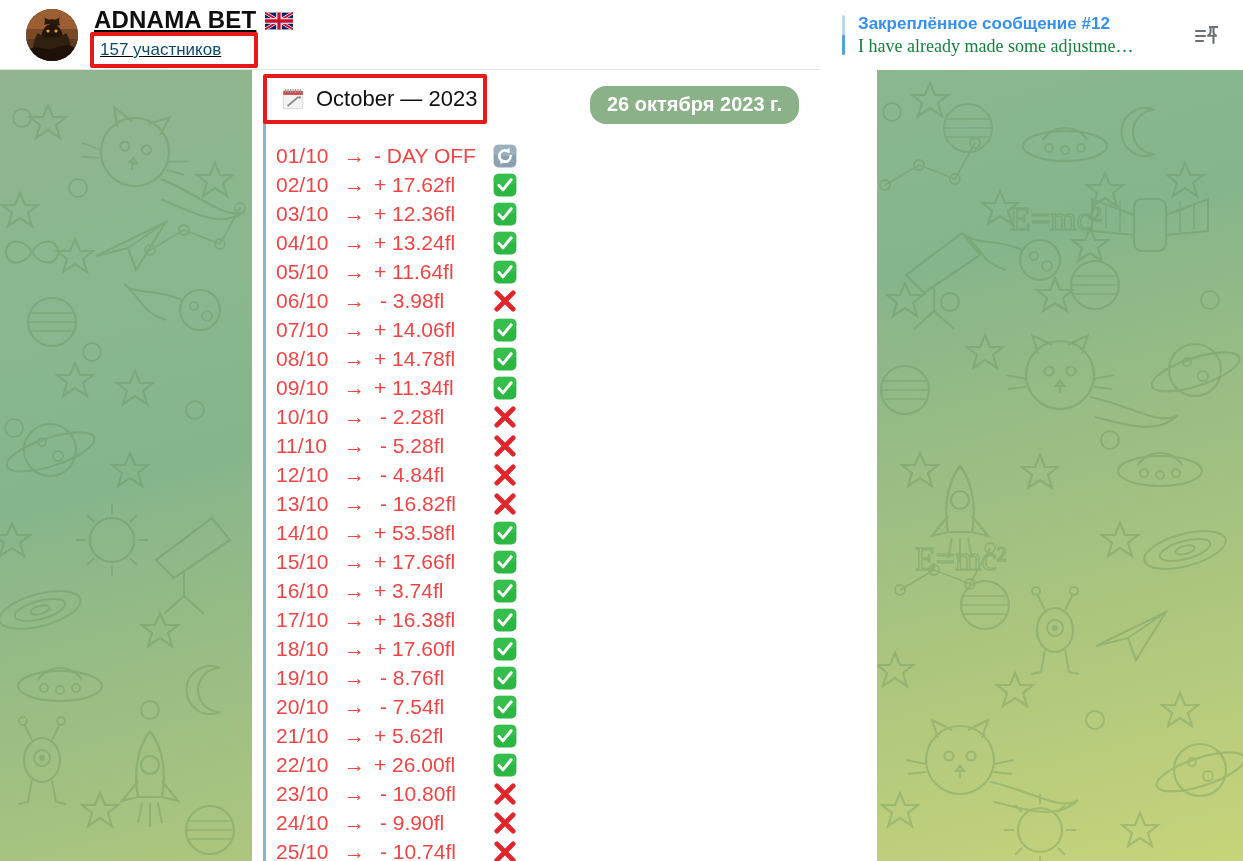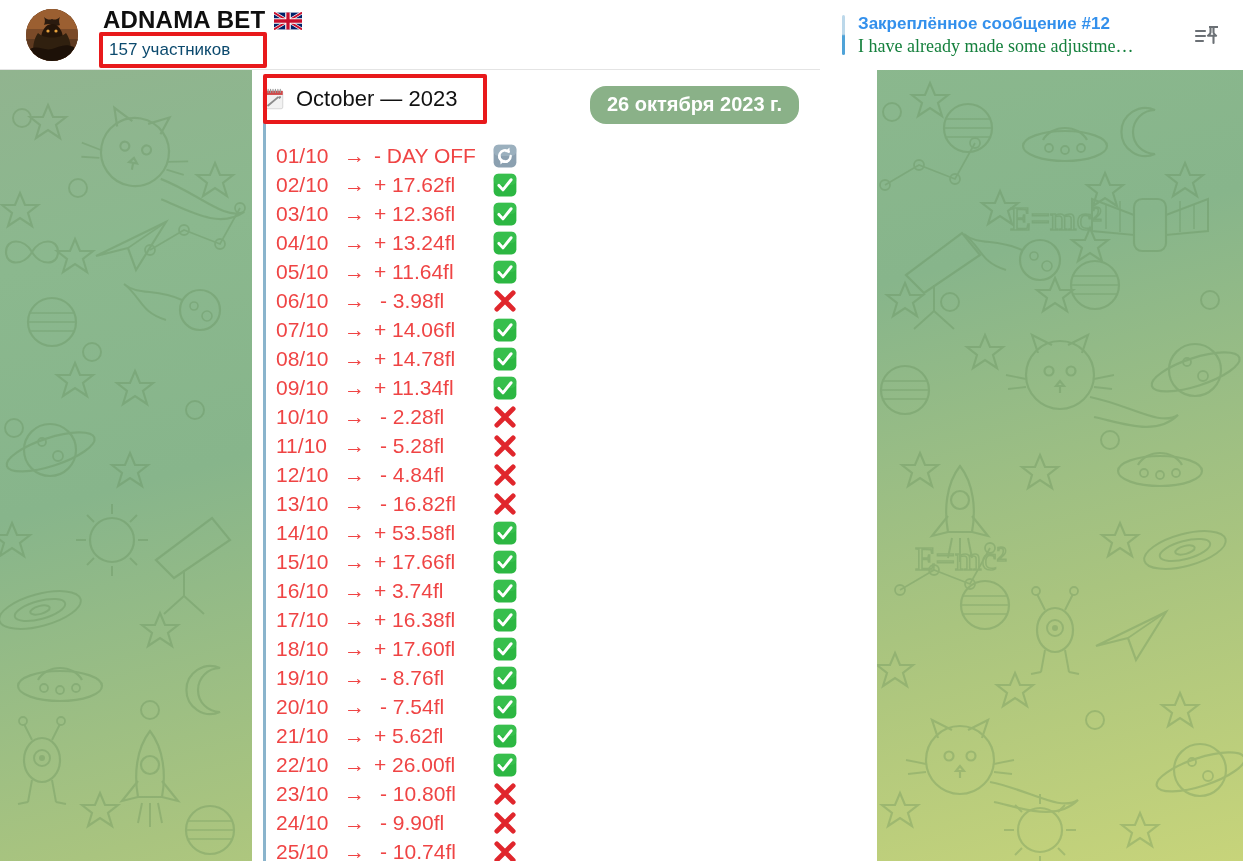--- a/index.html
+++ b/index.html
@@ -21,21 +21,21 @@
     display: flex; align-items: center;
   }
   .chat-id { display: flex; align-items: center; padding-left: 26px; }
   .avatar {
     width: 52px; height: 52px; border-radius: 50%;
     flex: 0 0 52px;
     overflow: hidden; position: relative;
     background: #5a3a24;
   }
   .avatar svg { display: block; width: 52px; height: 52px; }
-  .chat-meta { margin-left: 25px; position: relative; }
+  .chat-meta { margin-left: 16px; position: relative; text-decoration: underline; }
   .chat-title-row { display: flex; align-items: center; height: 28px; }
   .chat-title {
     font-size: 24px; font-weight: bold; color: #0f0f0f;
     letter-spacing: .2px; line-height: 28px;
   }
   .flag-emoji {
     margin-left: 9px; width: 28px; height: 18px; display: inline-block;
     position: relative; top: 1px;
   }
   .chat-sub-wrap { position: relative; margin-top: 3px; }
@@ -100,21 +100,21 @@
     position: absolute; top: 70px; left: 252px;
     width: 625px; height: 791px;
     z-index: 10;
   }
   .quote-bar {
     position: absolute; left: 11px; top: 8px;
     width: 3px; height: 783px;
     background: #8ab4cc;
   }
   .msg-heading {
-    position: absolute; left: 8px; top: 14px;
+    position: absolute; left: 28px; top: 14px;
     display: flex; align-items: center;
     font-size: 22px; color: #111; line-height: 30px;
     white-space: nowrap;
   }
   .cal-emoji { width: 26px; height: 26px; margin-right: 10px; flex: 0 0 26px; }
   
   .hl-month {
     position: absolute; left: 11px; top: 4px;
     width: 224px; height: 50px;
     border: 4px solid #e8191b; border-radius: 2px;

